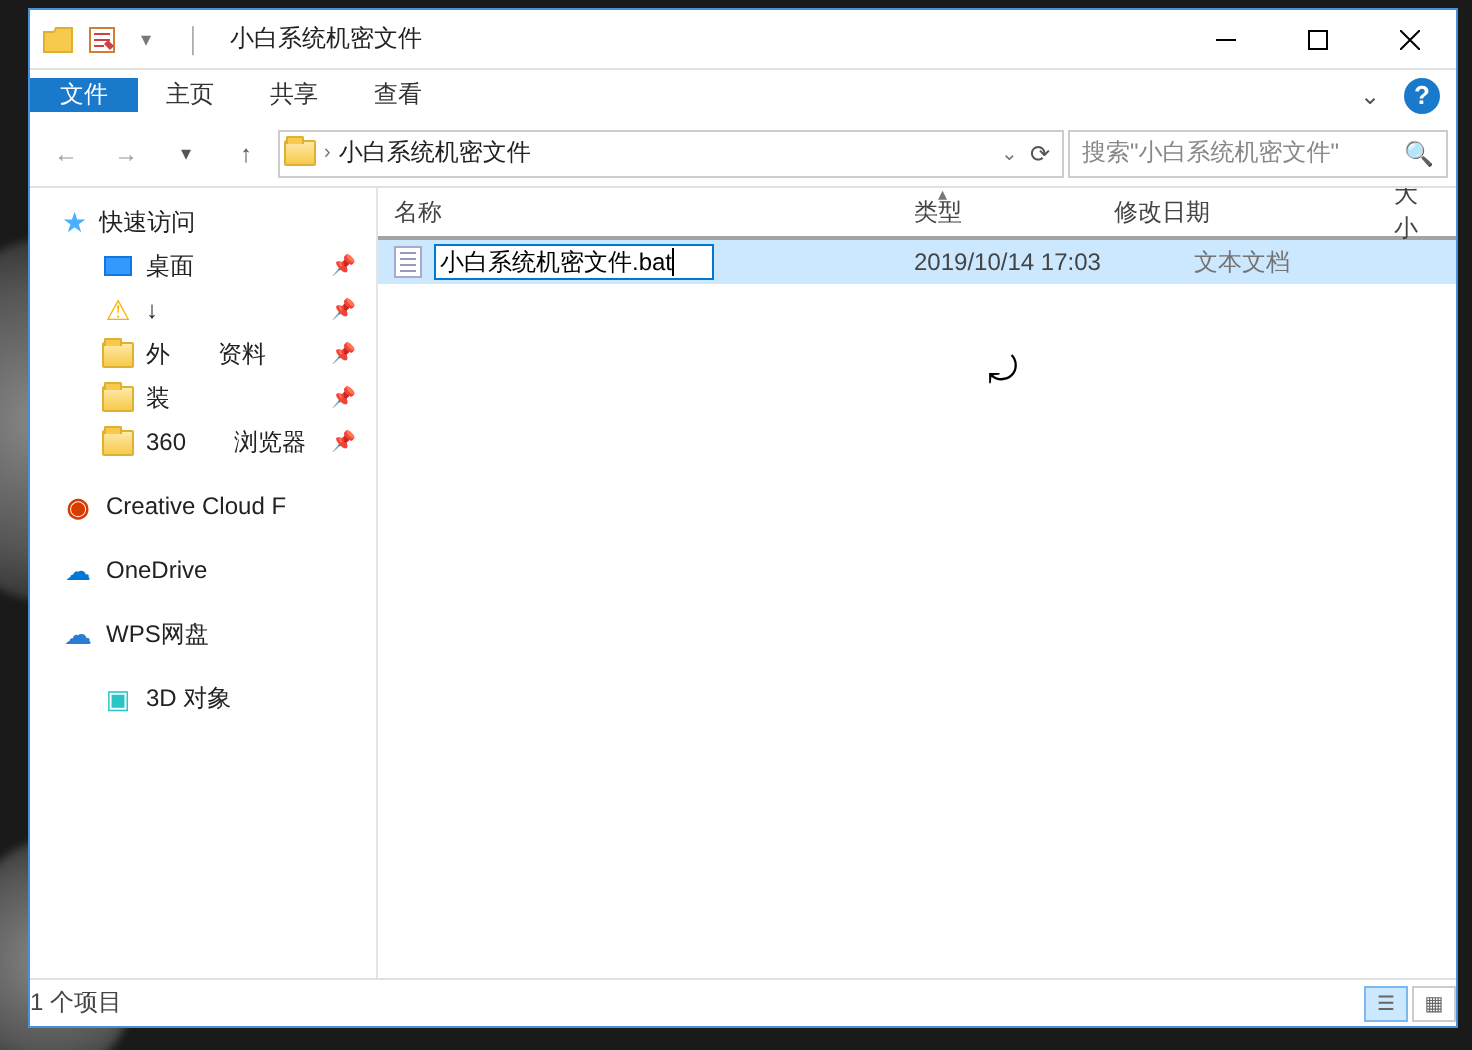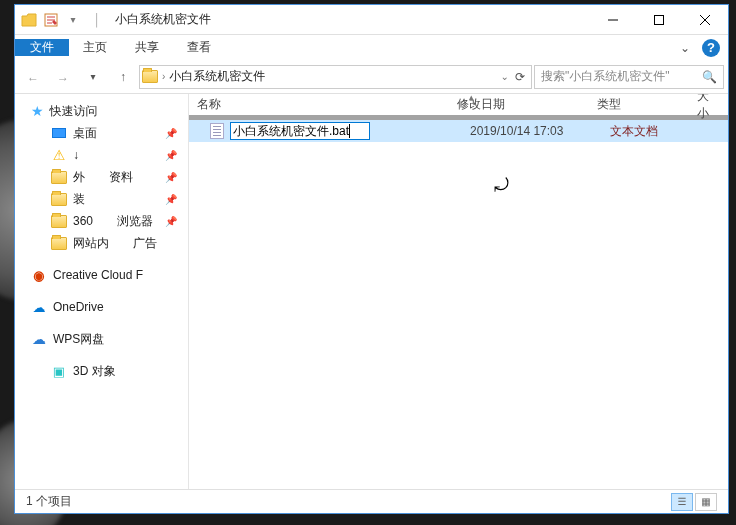--- a/index.html
+++ b/index.html
@@ -38,38 +38,38 @@
 .folder-s{width:16px;height:13px;background:linear-gradient(#ffe9a6,#f7ca4d);border:1px solid #e0b030;border-radius:1px;position:relative}
 .folder-s::before{content:"";position:absolute;top:-3px;left:0;width:7px;height:3px;background:#f7ca4d;border:1px solid #e0b030;border-bottom:none;border-radius:1px 1px 0 0}
 .desk-ico{background:#3399ff;width:14px;height:10px;border:1px solid #1177dd}
 .warn-ico{color:#f7b500;font-size:14px}
 .cc-ico{color:#da3b01;font-size:13px;font-weight:bold}
 .od-ico{color:#0078d4;font-size:13px}
 .wps-ico{color:#2b7cd3;font-size:14px}
 .pc-ico{width:14px;height:10px;background:#cfe8ff;border:1px solid #5aa0e0}
 .cube-ico{color:#29c5c5;font-size:13px}
 .content{flex:1;display:flex;flex-direction:column;overflow:hidden}
-.colhead{height:26px;display:flex;align-items:center;border-bottom:5px solid #a3a3a3;color:#444;position:relative}
+.colhead{height:26px;display:flex;align-items:center;border-bottom:2px solid #a3a3a3;color:#444;position:relative}
 .ch{padding:0 8px;height:100%;display:flex;align-items:center;border-right:1px solid transparent}
 .ch.name{width:260px}
 .ch.date{width:140px}
 .ch.type{width:100px}
 .ch.size{flex:1}
 .sort-caret{position:absolute;left:280px;top:-2px;color:#777;font-size:9px}
 .filelist{flex:1;position:relative}
 .filerow{height:22px;display:flex;align-items:center;background:#cce8ff}
-.fc{padding:0 21px;display:flex;align-items:center;gap:6px}
+.fc{padding:0 8px;display:flex;align-items:center;gap:6px}
 .fc.name{width:260px}
 .fc.date{width:140px;color:#444}
-.fc.type{width:100px;color:#7f1d1d}
+.fc.type{width:100px;color:#737373}
 .doc-ico{width:14px;height:16px;background:#fff;border:1px solid #aac;position:relative}
 .doc-ico::after{content:"";position:absolute;left:2px;top:2px;right:2px;height:1px;background:#99b;box-shadow:0 3px 0 #99b,0 6px 0 #99b,0 9px 0 #99b}
 .rename-box{border:1px solid #0078d4;background:#fff;height:18px;padding:0 2px;display:flex;align-items:center;min-width:140px}
 .cursor{position:absolute;left:305px;top:55px;font-size:18px;color:#000;pointer-events:none}
-.status{height:24px;border-top:1px solid #e0e0e0;display:flex;align-items:center;padding:0 11px;color:#444;gap:14px}
+.status{height:24px;border-top:1px solid #e0e0e0;display:flex;align-items:center;padding:0 0;color:#444;gap:14px}
 .status .views{margin-left:auto;display:flex;gap:2px}
 .vbtn{width:22px;height:18px;border:1px solid #ccc;display:flex;align-items:center;justify-content:center;font-size:10px;color:#666}
 .vbtn.active{background:#cce8ff;border-color:#7ab8ef}
 .navsep{height:10px}
 .nav::-webkit-scrollbar{width:16px}
 .nav::-webkit-scrollbar-thumb{background:#c2c2c2;border:4px solid #fff;border-radius:8px}
 .nav::-webkit-scrollbar-track{background:#fff}
 </style>
 </head>
 <body>
@@ -180,26 +180,20 @@
           <span>装　</span>
           <span class="pin">📌</span>
         </div>
    <div class="navitem sub">
           <div class="ico16">
             <div class="folder-s"></div>
           </div>
           <span>360　　浏览器</span>
           <span class="pin">📌</span>
         </div>
-   <div class="navitem sub">
-          <div class="ico16">
-            <div class="folder-s"></div>
-          </div>
-          <span>网站内　　广告</span>
-        </div>
    <div class="navsep"></div>
    <div class="navitem">
           <span class="ico16 cc-ico">◉</span>
           <span>Creative Cloud F</span>
         </div>
    <div class="navsep"></div>
    <div class="navitem">
           <span class="ico16 od-ico">☁</span>
           <span>OneDrive</span>
         </div>
@@ -212,22 +206,22 @@
    <div class="navitem sub">
           <span class="ico16 cube-ico">▣</span>
           <span>3D 对象</span>
         </div>
   </div>
 
   <div class="content">
    <div class="colhead">
     <div class="ch name">名称</div>
     <span class="sort-caret">▴</span>
+    <div class="ch type">类型</div>
     <div class="ch date">修改日期</div>
-    <div class="ch type">类型</div>
     <div class="ch size">大小</div>
    </div>
    <div class="filelist">
     <div class="filerow">
      <div class="fc name">
       <div class="doc-ico"></div>
       <div class="rename-box">
                 <span>小白系统机密文件.bat</span>
                 <span style="border-left:1px solid #000;height:14px"></span>
               </div>

